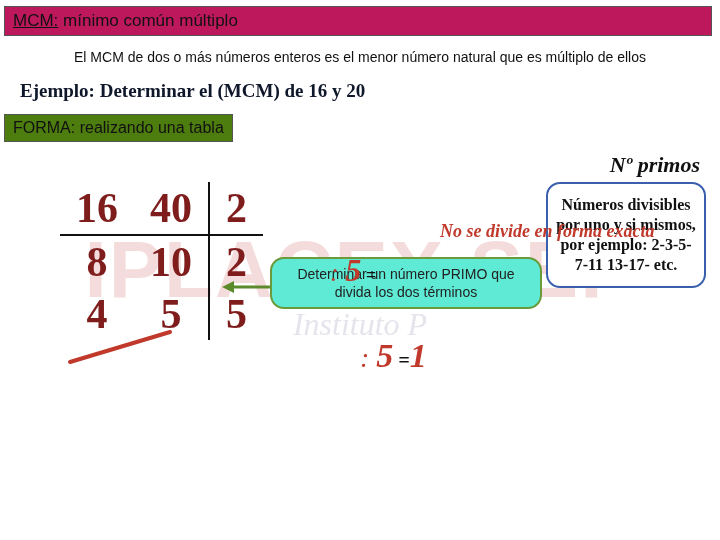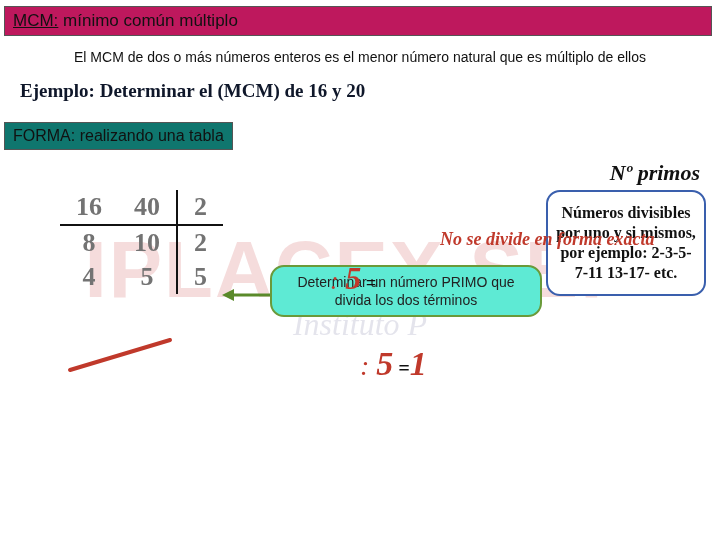--- a/index.html
+++ b/index.html
@@ -62,41 +62,41 @@
   }
   .ejemplo {
     font-family: "Times New Roman", serif;
     font-size: 19px;
     font-weight: bold;
     color: #0f172a;
     margin: 12px 0 8px 20px;
   }
   .forma-box {
     border: 1px solid #555;
-    margin: 12px 0 0 4px;
+    margin: 4px 0 0 4px;
     padding: 4px 8px;
     font-family: Verdana, Arial, sans-serif;
     font-size: 16px;
     color: #111;
-    background: #0f766e;
+    background: #4d7c0f;
     display: inline-block;
   }
   .work-area {
     position: relative;
     margin-top: 10px;
     height: 300px;
   }
   .table-wrap {
     position: absolute;
     left: 60px;
     top: 30px;
     font-family: "Times New Roman", serif;
-    font-size: 26px;
-    font-weight: bold;
-    color: #737373;
+    font-size: 42px;
+    font-weight: bold;
+    color: #7f1d1d;
   }
   .table-wrap table { border-collapse: collapse; }
   .table-wrap td {
     padding: 2px 16px;
     text-align: center;
     vertical-align: middle;
   }
   .hdr td { border-bottom: 2px solid #111; }
   .col-divider { border-left: 2px solid #111; }
   .slash {

